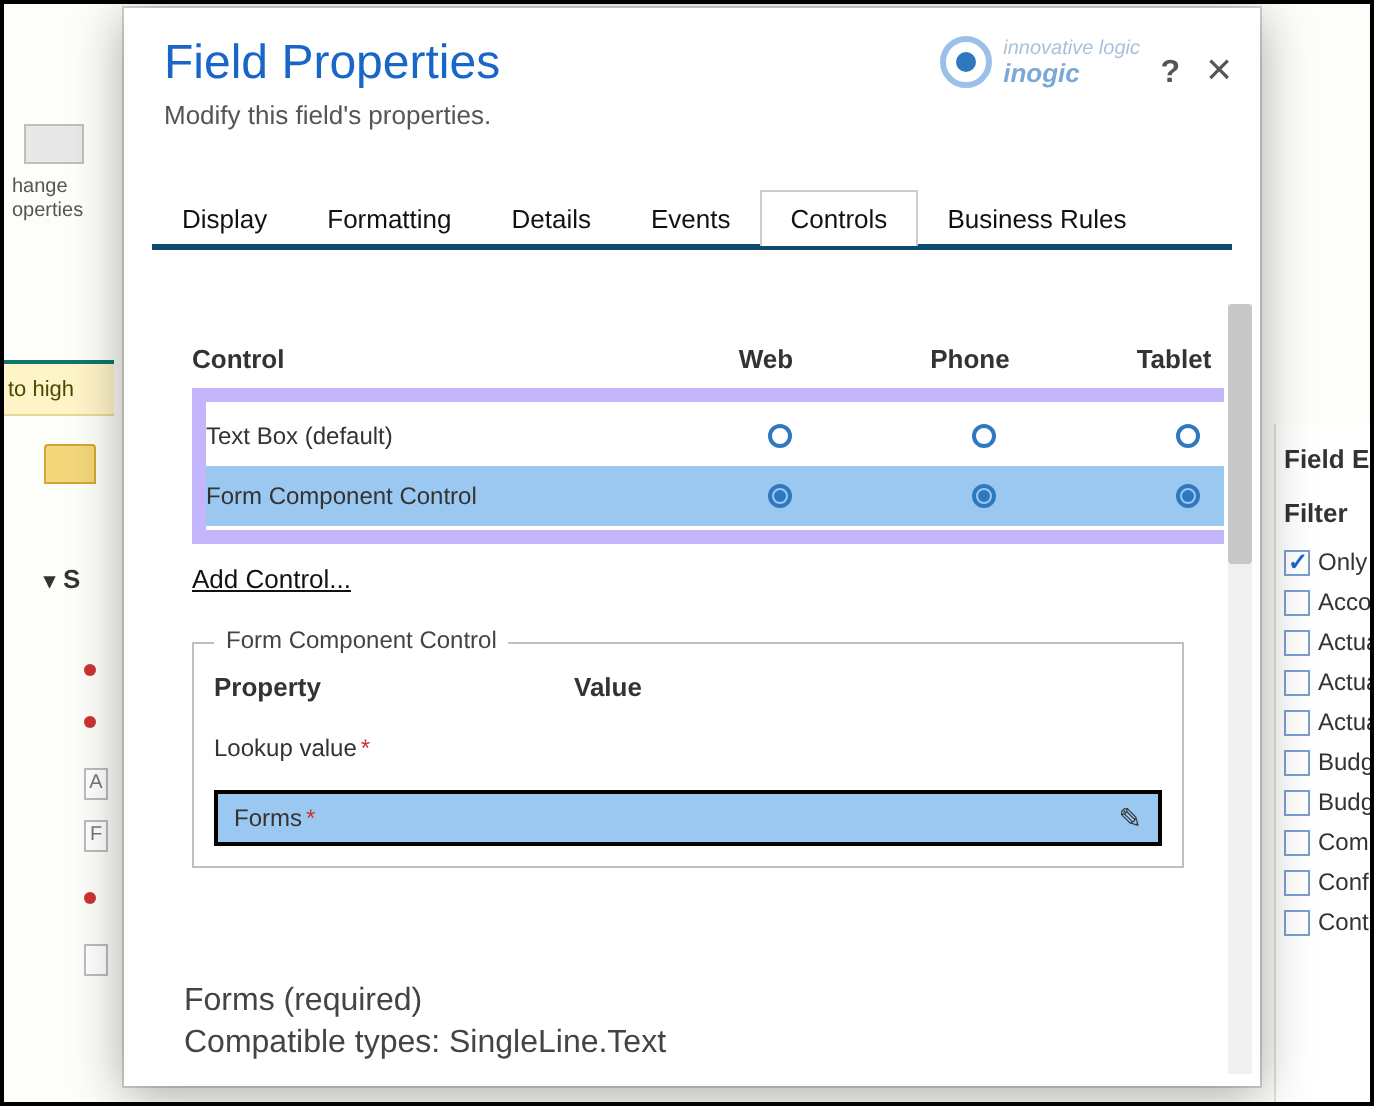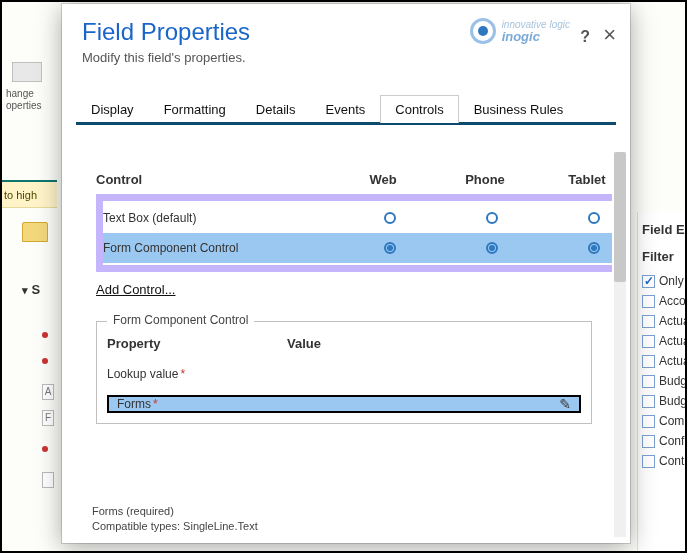--- a/index.html
+++ b/index.html
@@ -55,23 +55,23 @@
   .ctable .del { justify-self: center; font-size: 18px; font-weight: bold; color: #000; cursor: pointer; }
   .ctable .row.sel { background: #9bc8f0; }
   .ctable .green-wrap { border: 7px solid #c4b5fd; padding: 2px 0; }
   .addctrl { margin: 10px 0 0 14px; color: #111; text-decoration: underline; font-size: 13px; display: inline-block; cursor: pointer; }
   
   .fcc-group { margin: 24px 14px 0 14px; border: 1px solid #c0c0c0; padding: 14px 10px 10px 10px; position: relative; }
   .fcc-legend { position: absolute; top: -9px; left: 10px; background: #fff; padding: 0 6px; font-size: 12px; color: #444; }
   .pvhead { display: grid; grid-template-columns: 180px 1fr; font-weight: 600; font-size: 13px; margin-bottom: 10px; }
   .pvrow { display: grid; grid-template-columns: 180px 1fr; font-size: 12px; align-items: center; height: 26px; }
   .req { color: #c33; margin-left: 2px; }
-  .formsrow { margin-top: 8px; height: 18px; display: flex; align-items: center; justify-content: space-between; padding: 0 8px; background: #9bc8f0; border: 2px solid #000; font-size: 12px; cursor: pointer; }
+  .formsrow { margin-top: 8px; height: 28px; display: flex; align-items: center; justify-content: space-between; padding: 0 8px; background: #9bc8f0; border: 2px solid #000; font-size: 12px; cursor: pointer; }
   .pencil { font-size: 14px; }
-  .footnote { position: absolute; left: 30px; bottom: 10px; font-size: 11px; color: #444; line-height: 1.3; }
+  .footnote { position: absolute; left: 30px; bottom: 10px; font-size: 16px; color: #444; line-height: 1.3; }
 </style>
 </head>
 <body>
 <div class="stage">
 
   <div class="bg">
     <div class="bg-ribbon">
       <div class="icon-slot"></div>
       <div class="cap1">hange</div>
       <div class="cap1">operties</div>

